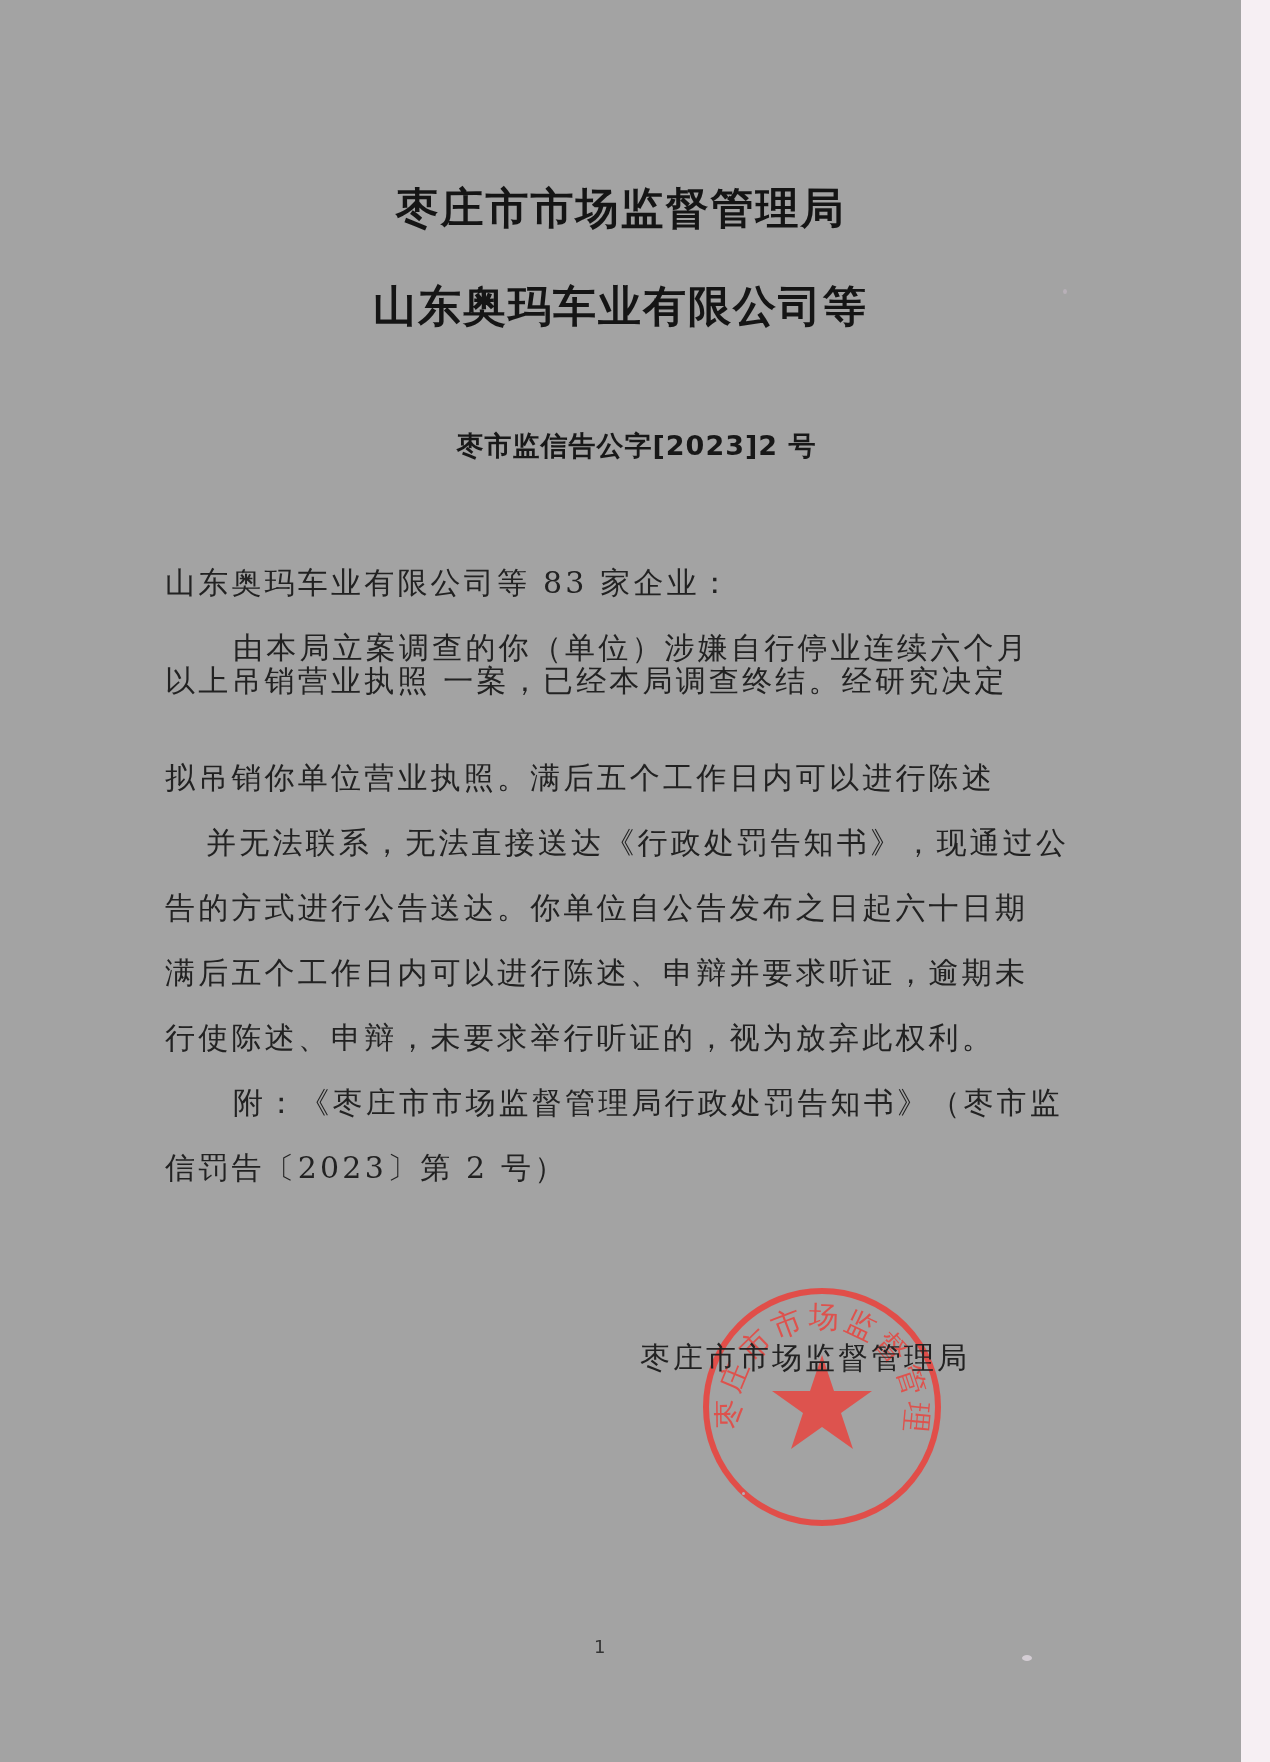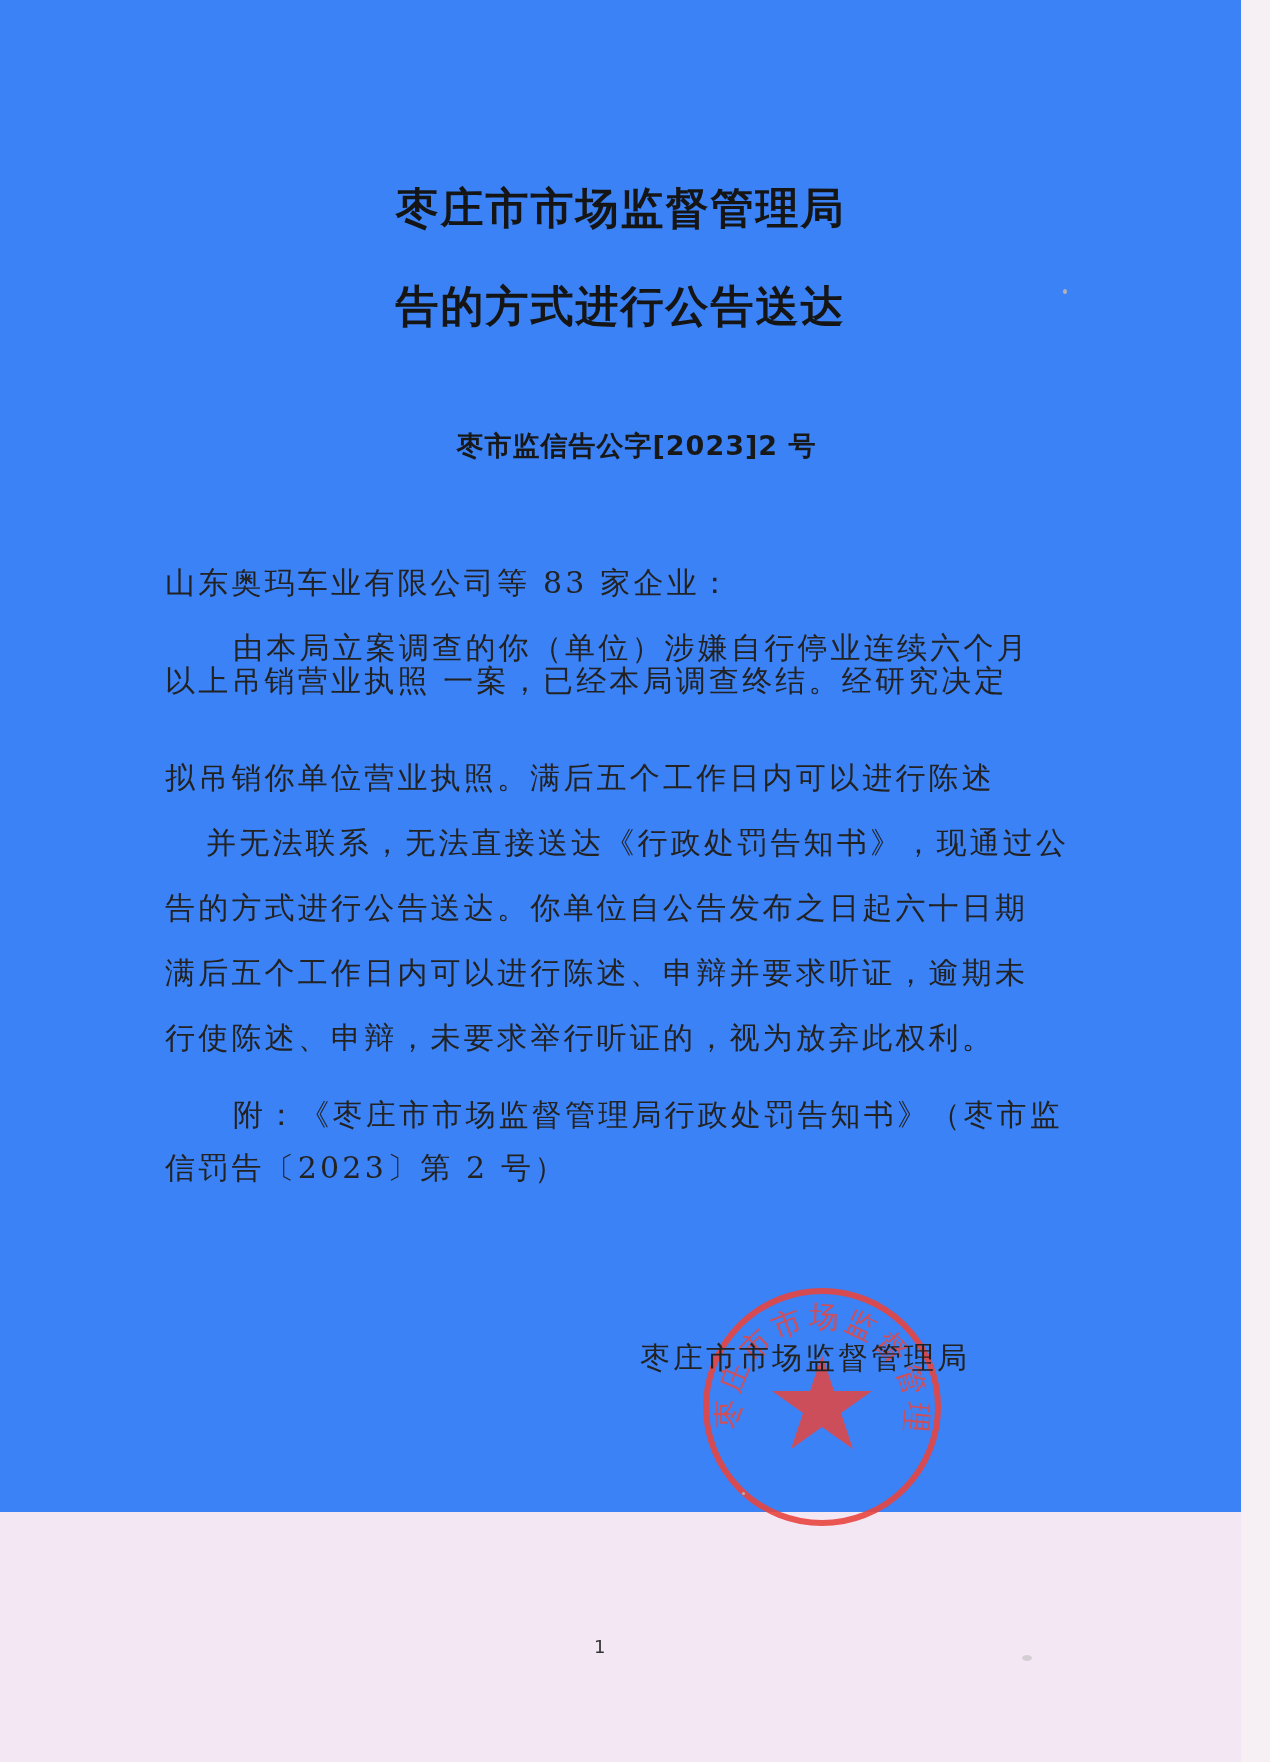--- a/index.html
+++ b/index.html
@@ -3,22 +3,22 @@
 <meta charset="utf-8">
 <style>
   html, body { margin:0; padding:0; }
   body {
     width:1270px; height:1762px; position:relative; overflow:hidden;
     background:#f4e7f4;
     font-family:"DejaVu Serif", "Liberation Serif", serif;
     color:#1c1c1c;
   }
   .page {
-    position:absolute; left:0; top:0; width:1241px; height:1512px;
-    background:#3b82f6;
+    position:absolute; left:0; top:0; width:1241px; height:1762px;
+    background:#a3a3a3;
   }
   .edge-strip {
     position:absolute; left:1241px; top:0; width:29px; height:1762px;
     background:#f6eff3;
   }
   .title {
     position:absolute; left:0; width:1241px; text-align:center;
     font-family:"DejaVu Sans", "Liberation Sans", sans-serif;
     font-weight:bold; font-size:43px; letter-spacing:2px; color:#151515;
   }
@@ -44,38 +44,38 @@
     font-family:"DejaVu Sans", "Liberation Sans", sans-serif;
   }
   .speck { position:absolute; background:#b8b0b8; border-radius:50%; }
 </style>
 </head>
 <body>
 
 <div class="page">
 
   <div class="title l1">枣庄市市场监督管理局</div>
-  <div class="title l2">告的方式进行公告送达</div>
+  <div class="title l2">山东奥玛车业有限公司等</div>
 
   <div class="doc-no">枣市监信告公字[2023]2 号</div>
 
   <div class="line" style="left:165px; top:563px;">山东奥玛车业有限公司等 83 家企业：</div>
 
   <div>
     <div class="line" style="left:233px; top:628px;">由本局立案调查的你（单位）涉嫌自行停业连续六个月</div>
     <div class="line" style="left:165px; top:661px;">以上吊销营业执照 一案，已经本局调查终结。经研究决定</div>
     <div class="line" style="left:165px; top:758px;">拟吊销你单位营业执照。满后五个工作日内可以进行陈述</div>
     <div class="line" style="left:165px; top:823px;margin-left:41px;">并无法联系，无法直接送达《行政处罚告知书》，现通过公</div>
     <div class="line" style="left:165px; top:888px;">告的方式进行公告送达。你单位自公告发布之日起六十日期</div>
     <div class="line" style="left:165px; top:953px;">满后五个工作日内可以进行陈述、申辩并要求听证，逾期未</div>
     <div class="line" style="left:165px; top:1018px;">行使陈述、申辩，未要求举行听证的，视为放弃此权利。</div>
   </div>
 
   <div>
-    <div class="line" style="left:233px; top:1083px;margin-top:12px;">附：《枣庄市市场监督管理局行政处罚告知书》（枣市监</div>
+    <div class="line" style="left:233px; top:1083px;">附：《枣庄市市场监督管理局行政处罚告知书》（枣市监</div>
     <div class="line" style="left:165px; top:1148px;">信罚告〔2023〕第 2 号）</div>
   </div>
 
   <svg class="seal" viewBox="0 0 245 245">
     <defs>
       <path id="sealArc" d="M 42 150 A 84 84 0 1 1 203 150"></path>
     </defs>
     <circle cx="122" cy="122" r="116" fill="none" stroke="#e8453f" stroke-width="6" opacity="0.9"></circle>
     <text font-family="DejaVu Sans, sans-serif" font-size="30" fill="#e8453f" opacity="0.85" letter-spacing="4">
       <textPath href="#sealArc" startOffset="2%">枣庄市市场监督管理局</textPath>

